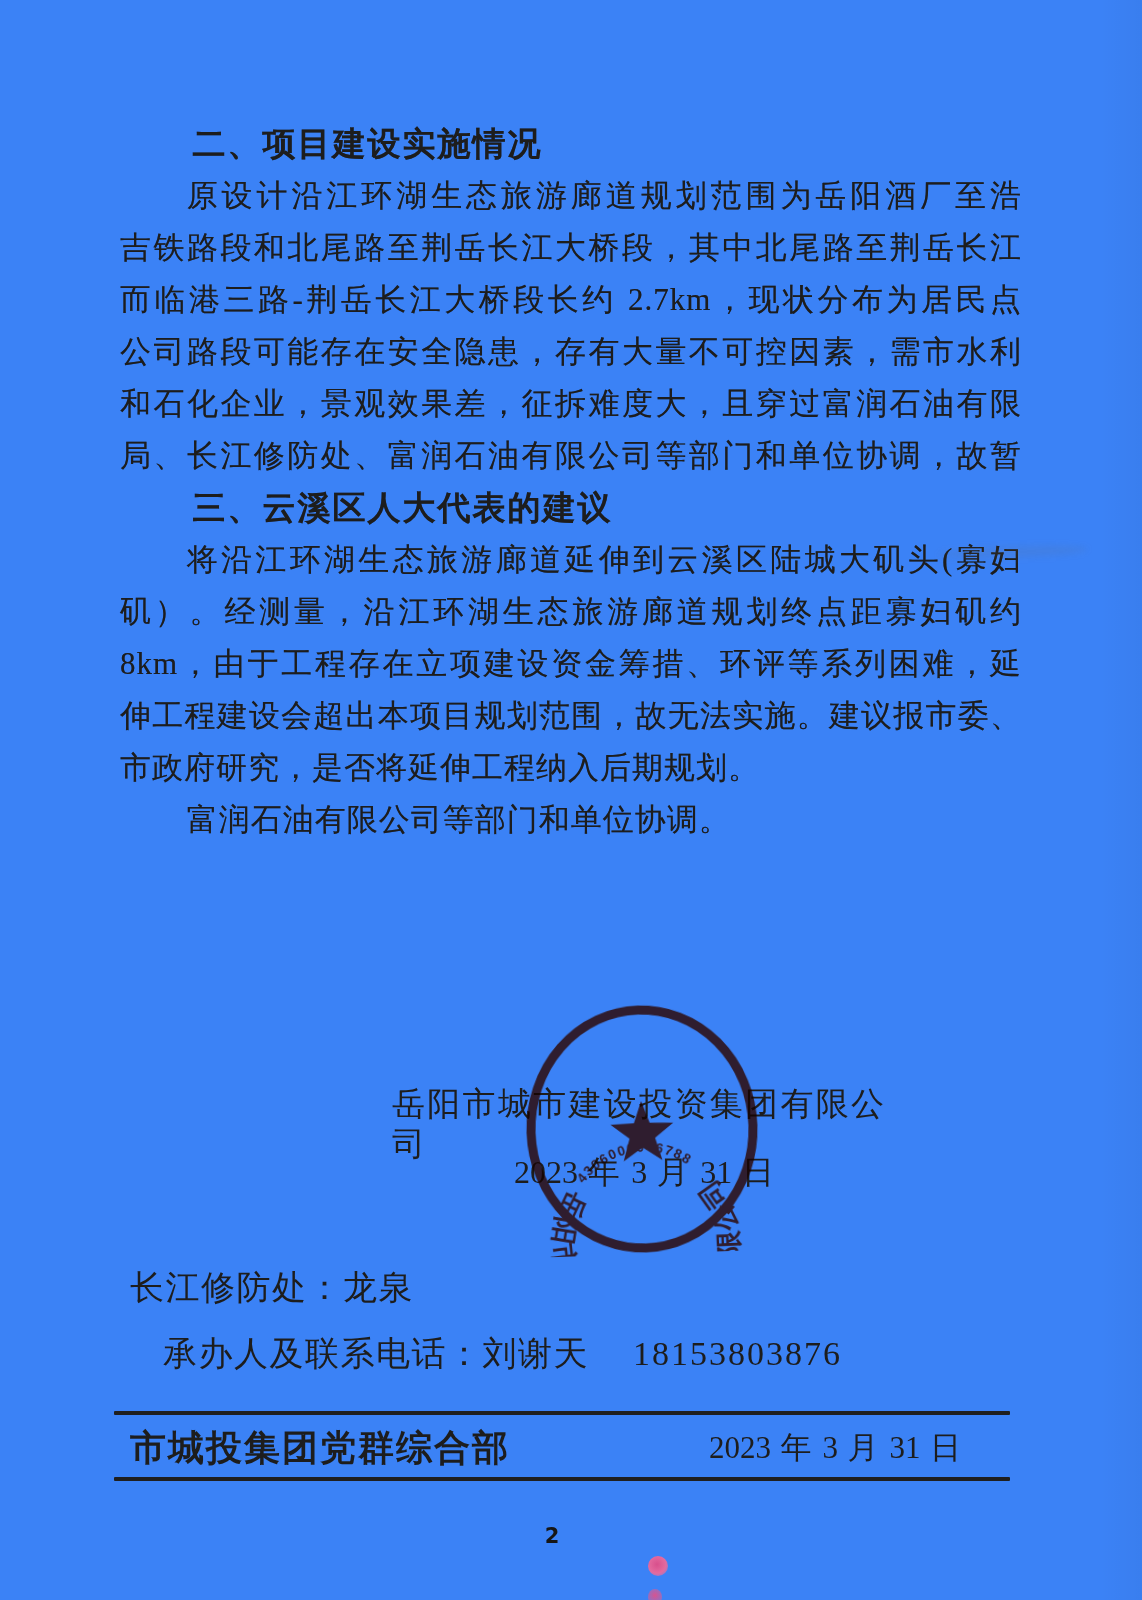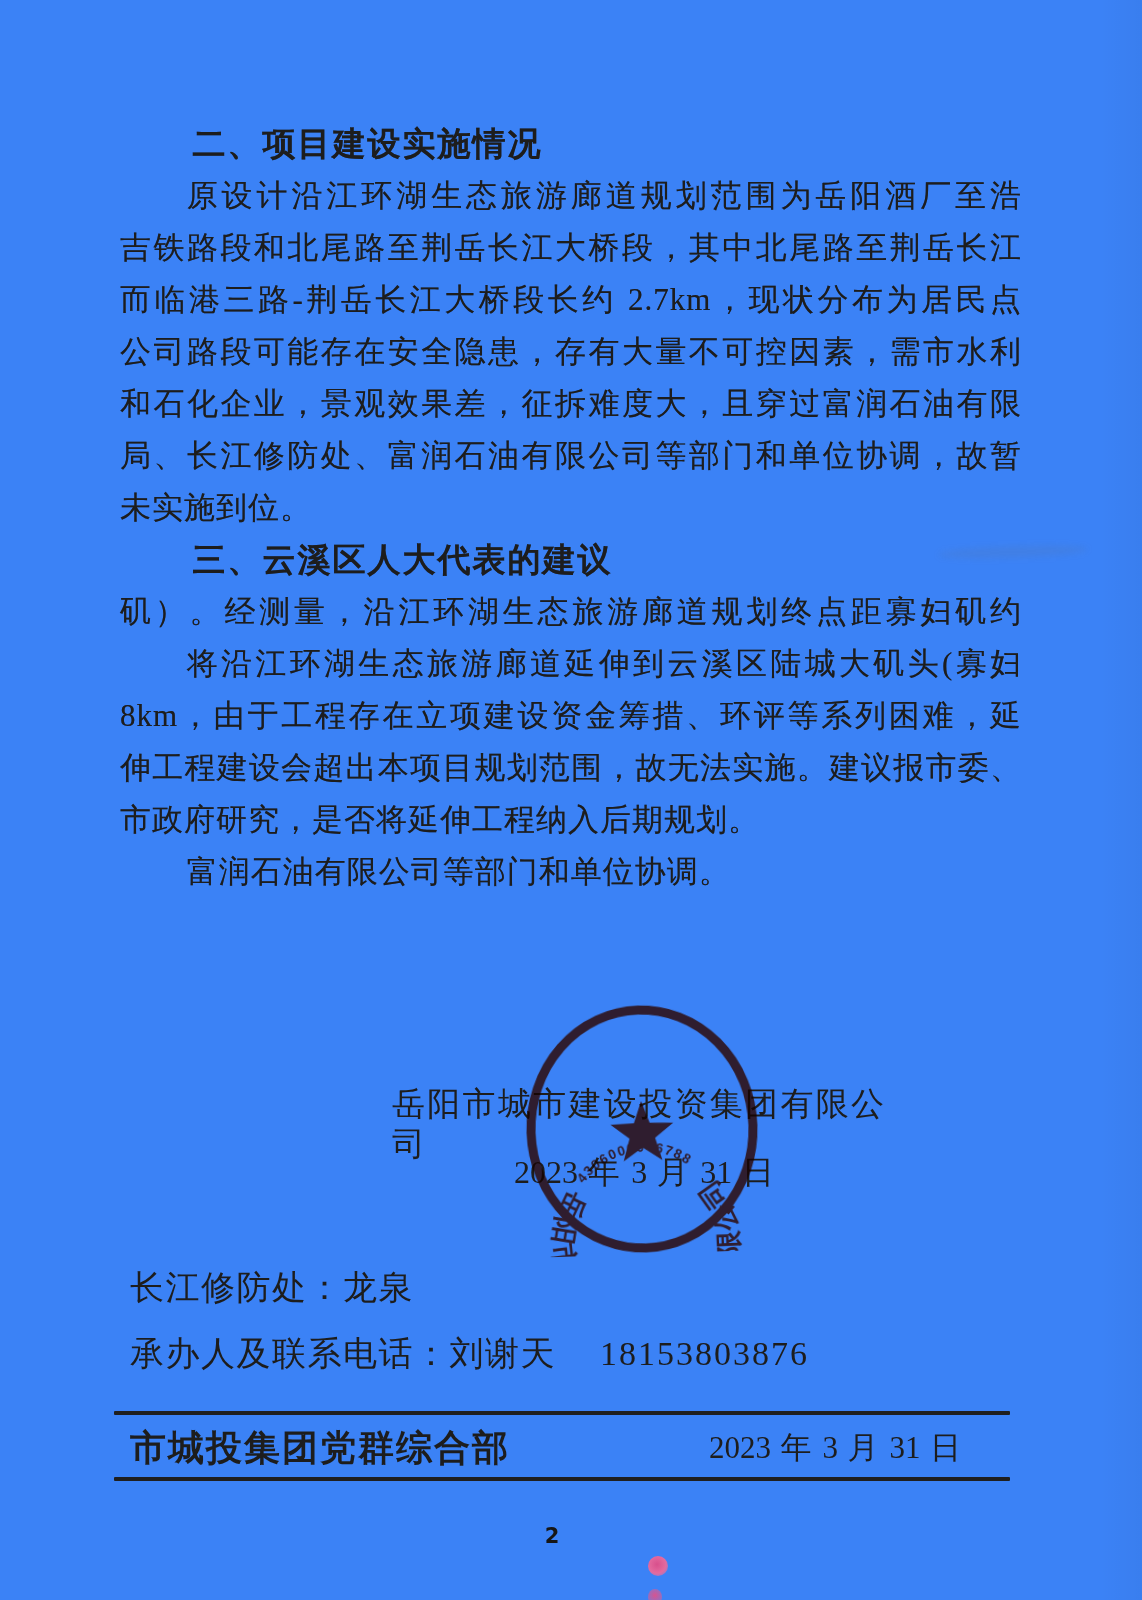--- a/index.html
+++ b/index.html
@@ -35,21 +35,21 @@
     position:absolute; left:522px; top:1004px; width:240px; height:250px;
     mix-blend-mode:multiply; opacity:0.92; filter:blur(0.35px);
     transform:rotate(-2deg);
   }
   .seal text { font-family:"Liberation Sans", sans-serif; }
   .seal .ring-text { font-size:27px; font-weight:600; letter-spacing:2px; }
   .seal .serial-text { font-size:13.5px; font-weight:700; letter-spacing:1.6px; }
   
   .contact { position:absolute; left:130px; font-size:34px; line-height:44px; letter-spacing:1.5px; white-space:nowrap; }
   .contact.c1 { top:1266px; }
-  .contact.c2 { top:1332px; }
+  .contact.c2 { top:1332px;margin-left:33px; }
   .contact .phone { margin-left:44px; letter-spacing:2px; }
   
   .footer-rule { position:absolute; left:114px; width:896px; height:4px; background:#1f1f1f; border-radius:1px; }
   .footer-rule.top { top:1411px; }
   .footer-rule.bottom { top:1477px; }
   .footer-left {
     position:absolute; top:1428px; left:130px; font-size:36px; line-height:40px;
     font-weight:600; letter-spacing:2px; white-space:nowrap;
   }
   .footer-right {
@@ -79,24 +79,23 @@
 
   <div class="textblock">
 
   <div class="line heading">二、项目建设实施情况</div>
       <div class="line fill indent">原设计沿江环湖生态旅游廊道规划范围为岳阳酒厂至浩</div>
       <div class="line fill">吉铁路段和北尾路至荆岳长江大桥段，其中北尾路至荆岳长江</div>
       <div class="line fill">而临港三路-荆岳长江大桥段长约 2.7km，现状分布为居民点</div>
       <div class="line fill">公司路段可能存在安全隐患，存有大量不可控因素，需市水利</div>
       <div class="line fill">和石化企业，景观效果差，征拆难度大，且穿过富润石油有限</div>
       <div class="line fill">局、长江修防处、富润石油有限公司等部门和单位协调，故暂</div>
-      <div class="line">未实施到位。</div>
       <div class="line heading">三、云溪区人大代表的建议</div>
+      <div class="line fill indent">将沿江环湖生态旅游廊道延伸到云溪区陆城大矶头(寡妇</div>
       <div class="line fill">矶）。经测量，沿江环湖生态旅游廊道规划终点距寡妇矶约</div>
-      <div class="line fill indent">将沿江环湖生态旅游廊道延伸到云溪区陆城大矶头(寡妇</div>
       <div class="line fill">8km，由于工程存在立项建设资金筹措、环评等系列困难，延</div>
       <div class="line fill">伸工程建设会超出本项目规划范围，故无法实施。建议报市委、</div>
       <div class="line">市政府研究，是否将延伸工程纳入后期规划。</div>
       <div class="line indent">富润石油有限公司等部门和单位协调。</div>
     </div>
 
   <div class="smudge"></div>
   <div class="edge-shade"></div>
 
   <div class="sig-company">岳阳市城市建设投资集团有限公司</div>

